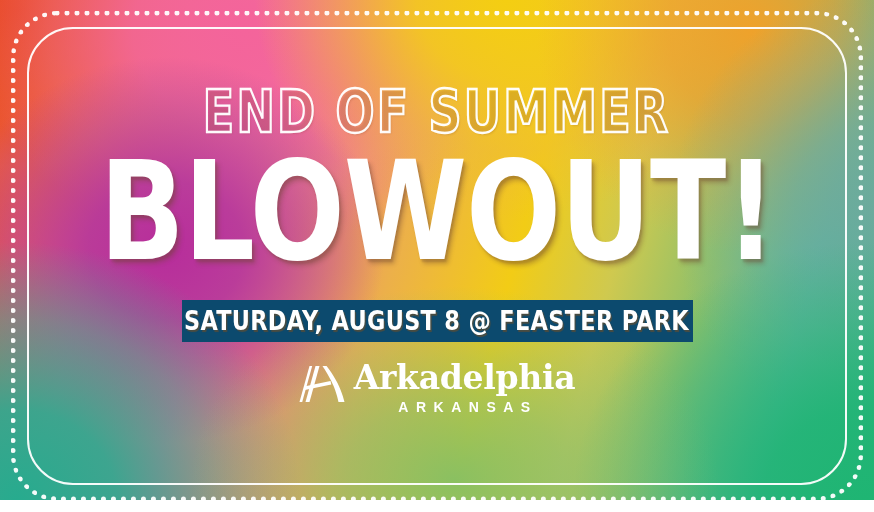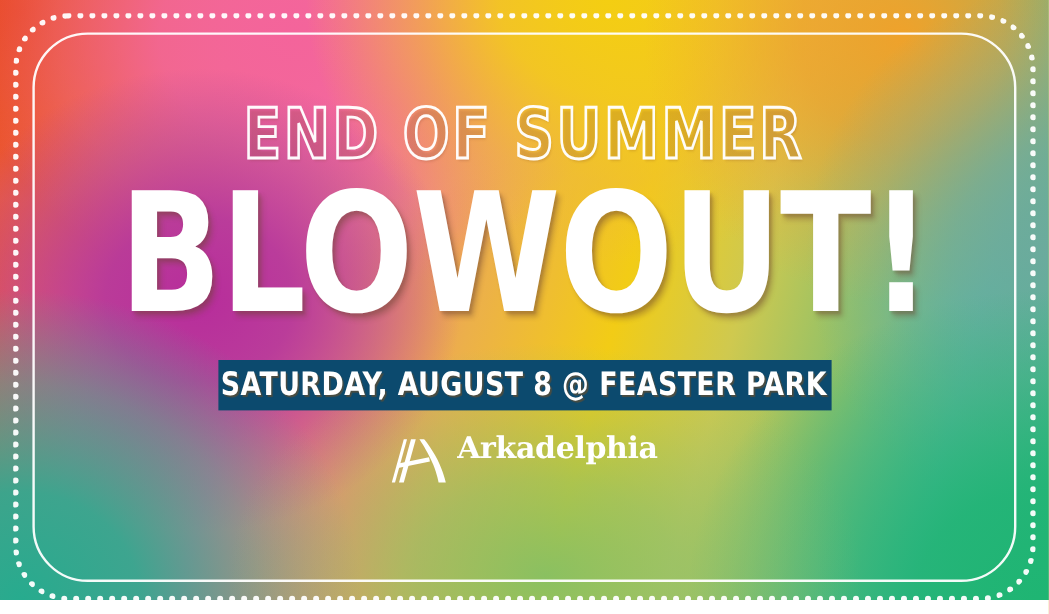--- a/index.html
+++ b/index.html
@@ -224,21 +224,21 @@
 
   #logo-textblock {
     display: flex;
     flex-direction: column;
     align-items: center;
   }
 
   #logo-wordmark {
     font-family: "DejaVu Serif", "Liberation Serif", serif;
     font-weight: 700;
-    font-size: 25px;
+    font-size: 33px;
     line-height: 1.02;
     color: #ffffff;
     letter-spacing: -0.3px;
     white-space: nowrap;
   }
 
   #logo-state {
     font-family: "Liberation Sans", sans-serif;
     font-weight: 700;
     font-size: 14px;
@@ -287,18 +287,19 @@
         <path d="M0.5 40 L10.5 4 L13.2 4 L3.2 40 Z" fill="#ffffff"></path>
 
         <path d="M23.5 4 C23.5 4 31 15 35 25 C38.5 34 39.5 40 39.5 40 L45.5 40
                  C45.5 40 43.5 31 38.5 21 C33.5 11 27.5 4 27.5 4 Z" fill="#ffffff"></path>
 
         <path d="M5.0 24.5 L31.5 19.0 L32.3 22.6 L5.8 28.1 Z" fill="#ffffff"></path>
       </svg>
 
       <div id="logo-textblock">
         <div id="logo-wordmark">Arkadelphia</div>
+        <div id="logo-state">ARKANSAS</div>
       </div>
 
     </div>
 
   </div>
 </div>
 
 </body></html>

